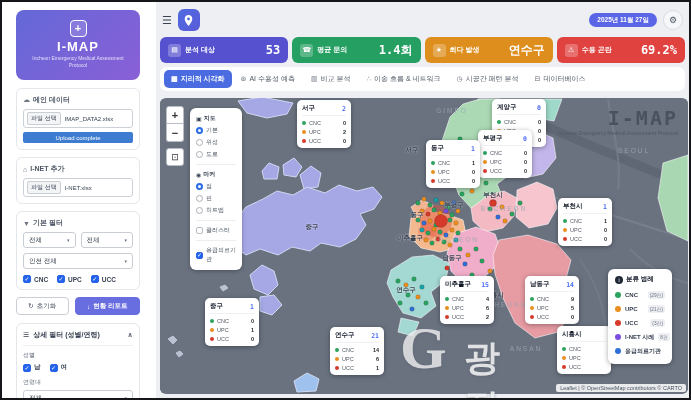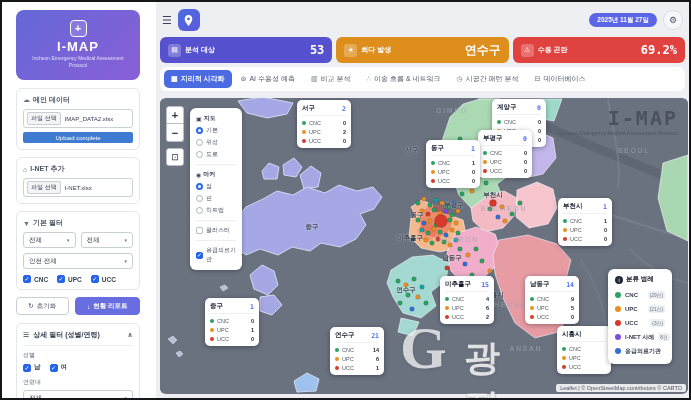--- a/index.html
+++ b/index.html
@@ -230,20 +230,27 @@
       </div>
     </div>
 
     <div class="stats-row">
         <div class="stat-card" style="background: rgb(86, 82, 207);">
     <span class="stat-left">
       <span class="stat-icon">▤</span>
       <span class="stat-label">분석 대상</span>
     </span>
     <span class="stat-value">53</span>
+  </div>
+        <div class="stat-card" style="background: rgb(38, 159, 98);">
+    <span class="stat-left">
+      <span class="stat-icon">☎</span>
+      <span class="stat-label">평균 문의</span>
+    </span>
+    <span class="stat-value">1.4회</span>
   </div>
         <div class="stat-card" style="background: rgb(222, 142, 29);">
     <span class="stat-left">
       <span class="stat-icon">★</span>
       <span class="stat-label">최다 발생</span>
     </span>
     <span class="stat-value">연수구</span>
   </div>
         <div class="stat-card" style="background: rgb(224, 66, 64);">
     <span class="stat-left">

